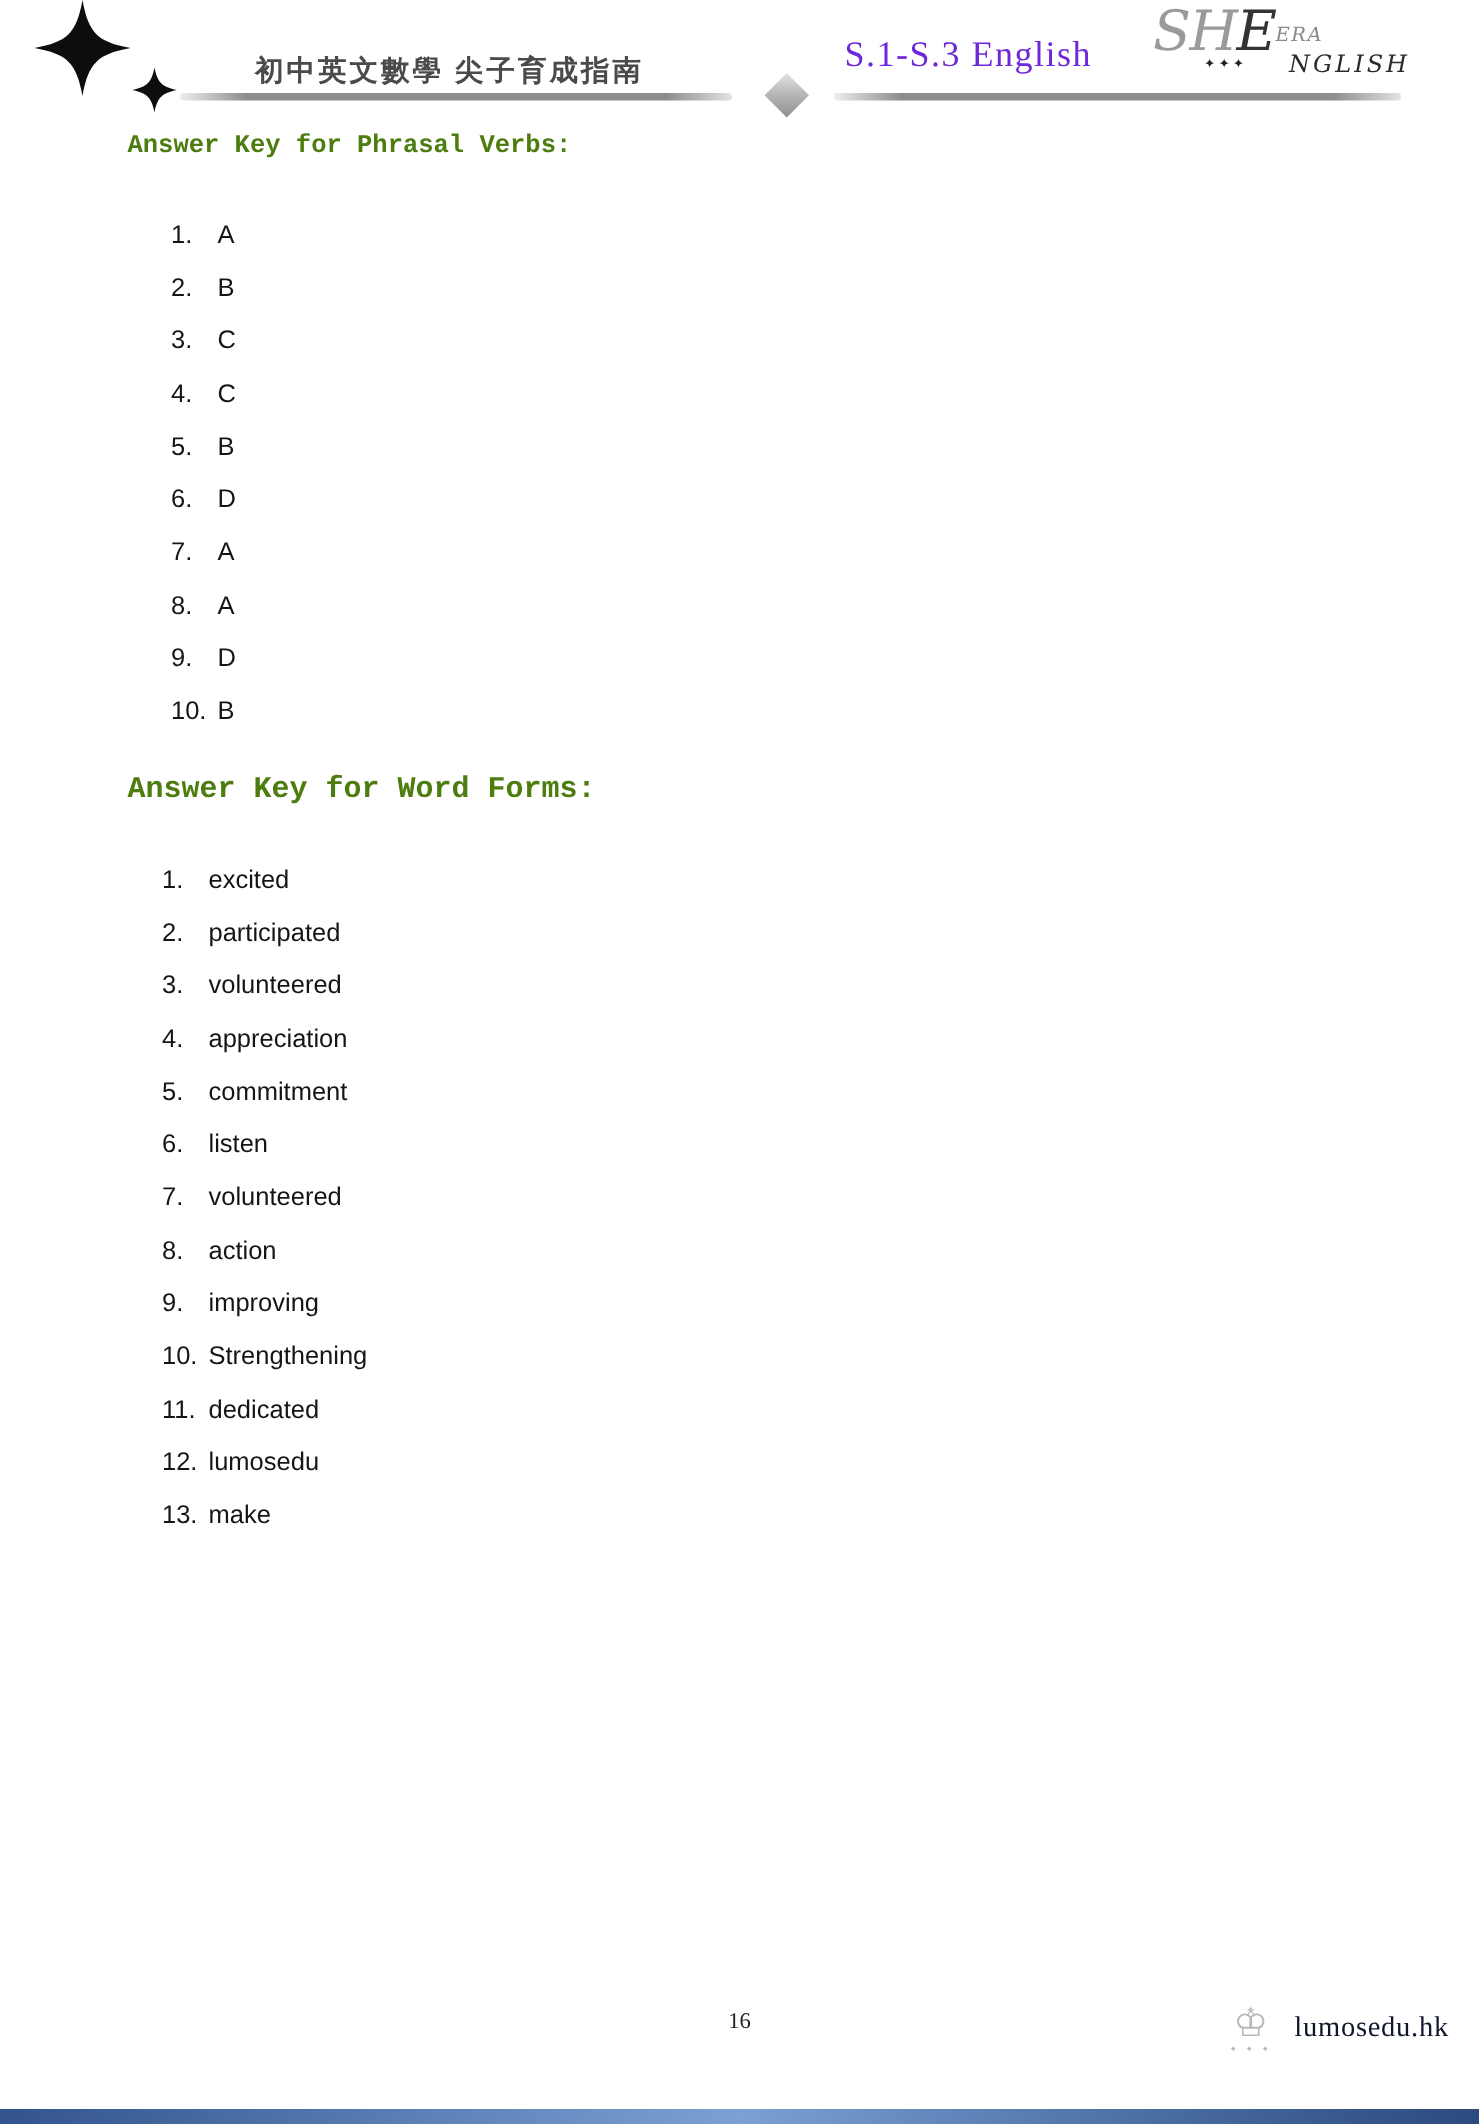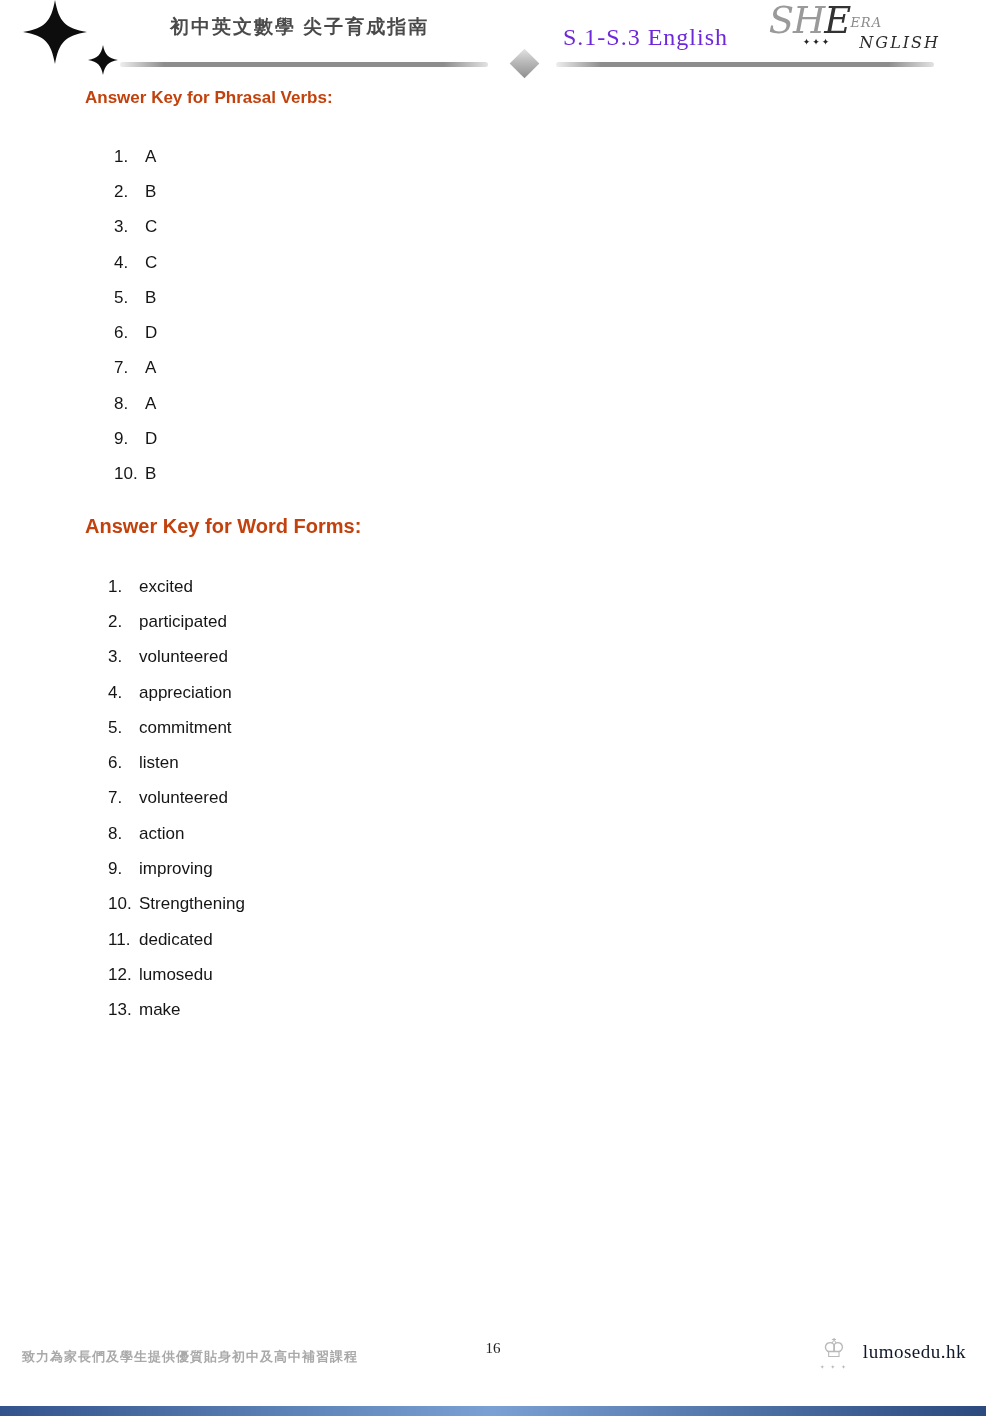--- a/index.html
+++ b/index.html
@@ -6,21 +6,21 @@
   .page {
     position:relative; width:986px; height:1416px; margin:0 auto;
     background:#ffffff; overflow:hidden;
     font-family:"Liberation Sans", "DejaVu Sans", sans-serif;
     color:#111;
   }
 
   
   .sparkles { position:absolute; left:8px; top:0px; }
   .cn-title {
-    position:absolute; left:170px; top:14px;
+    position:absolute; left:170px; top:34px;
     font-size:19px; font-weight:bold; color:#4a4a4a; letter-spacing:2px;
   }
   .en-subtitle {
     position:absolute; left:563px; top:24px;
     font-family:"Liberation Serif", "DejaVu Serif", serif;
     font-size:24px; color:#6d28d9; letter-spacing:1px;
   }
   .logo {
     position:absolute; right:46px; top:2px;
     font-family:"DejaVu Serif", "Liberation Serif", serif;
@@ -40,21 +40,21 @@
   .divider-left  { left:120px; width:368px; }
   .divider-right { left:556px; width:378px; }
   .divider-gem {
     position:absolute; left:514px; top:53px; width:21px; height:21px;
     transform:rotate(45deg);
     background:linear-gradient(135deg, #e3e3e3 0%, #b9b9b9 45%, #8f8f8f 100%);
   }
 
   
   .section-heading {
-    position:absolute; left:85px; font-weight:bold; color:#c2410c;
+    position:absolute; left:85px; font-weight:bold; color:#4d7c0f;font-family:Liberation Mono, monospace;
   }
   .heading-1 { top:88px;  font-size:17px; }
   .heading-2 { top:515px; font-size:20px; }
 
   .answer-list { position:absolute; margin:0; padding:0; list-style:none; }
   .list-1 { left:114px; top:139px; }
   .list-2 { left:108px; top:569px; }
   .answer-item {
     display:flex; align-items:center; height:35.3px; font-size:17px; color:#151515;
   }
@@ -209,21 +209,20 @@
       <li class="answer-item">
         <span class="num">12.</span>
         <span class="txt">lumosedu</span>
       </li>
       <li class="answer-item">
         <span class="num">13.</span>
         <span class="txt">make</span>
       </li>
     </ol>
 
-  <div class="footer-tagline">致力為家長們及學生提供優質貼身初中及高中補習課程</div>
   <div class="page-number">16</div>
 
   <div class="footer-brand">
     <div class="crest">
       <div class="crest-glyph">♔</div>
       <div class="crest-dots">✦ ✦ ✦</div>
     </div>
     <div class="brand-text">lumosedu.hk</div>
   </div>
 

